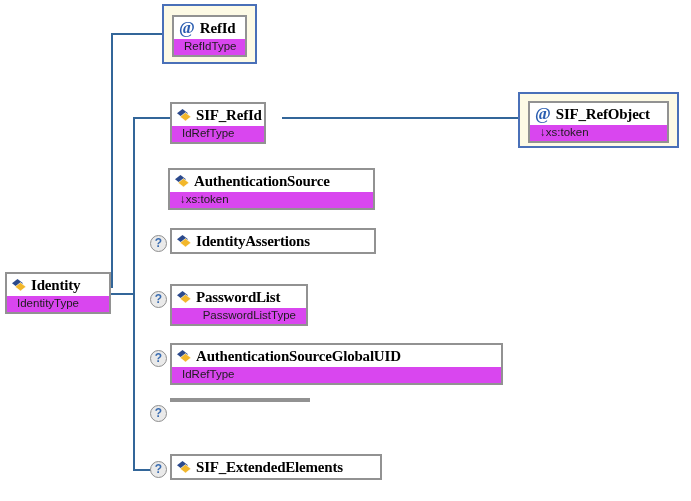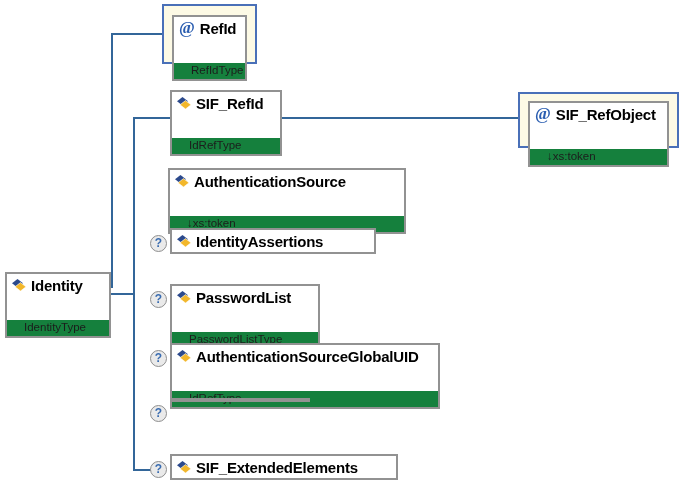--- a/index.html
+++ b/index.html
@@ -9,24 +9,24 @@
   }
   .wires{position:absolute;left:0;top:0;z-index:0;}
   .node{
     position:absolute;z-index:1;background:#ffffff;
     border:2px solid #929292;box-sizing:border-box;
   }
   .trow{
     display:flex;align-items:center;gap:5px;height:22px;
     padding:0 5px;background:#ffffff;box-sizing:border-box;white-space:nowrap;
   }
-  .tname{font-weight:bold;font-size:15px;color:#000000;letter-spacing:-0.2px;}
+  .tname{font-weight:bold;font-size:15px;color:#000000;letter-spacing:-0.2px;font-family:Liberation Serif, serif;}
   .srow{
-    height:16px;line-height:15px;padding:0 17px;background:#15803d;
-    font-size:11.5px;color:#1c1c1c;box-sizing:border-box;white-space:nowrap;overflow:hidden;margin-top:24px;
+    height:16px;line-height:15px;padding:0 10px;background:#d946ef;
+    font-size:11.5px;color:#1c1c1c;box-sizing:border-box;white-space:nowrap;overflow:hidden;
   }
   .attr-wrap{
     position:absolute;z-index:1;background:#fdfae5;border:2px solid #4a70b8;
     box-sizing:border-box;
   }
   .attr-wrap .node{position:absolute;}
   .at-glyph{
     font-family:"Liberation Serif", serif;font-weight:bold;font-size:17px;
     color:#2a5db0;line-height:17px;transform:translateY(-1px);
   }
@@ -73,21 +73,21 @@
   <div class="attr-wrap" style="left:162px;top:4px;width:95px;height:60px;">
     <div class="node" style="left:8px;top:9px;width:75px;">
       <div class="trow">
         <span class="at-glyph">@</span>
         <span class="tname">RefId</span>
       </div>
       <div class="srow">RefIdType</div>
     </div>
   </div>
 
-  <div class="node" style="left:170px;top:90px;width:112px;">
+  <div class="node" style="left:170px;top:102px;width:96px;">
     <div class="trow">
       <span class="el-icon">
         <svg width="14" height="12">
             <use href="#dd"></use>
           </svg>
       </span>
       <span class="tname">SIF_RefId</span>
     </div>
     <div class="srow">IdRefType</div>
   </div>
@@ -95,21 +95,21 @@
   <div class="attr-wrap" style="left:518px;top:92px;width:161px;height:56px;">
     <div class="node" style="left:8px;top:7px;width:141px;">
       <div class="trow">
         <span class="at-glyph">@</span>
         <span class="tname">SIF_RefObject</span>
       </div>
       <div class="srow">↓xs:token</div>
     </div>
   </div>
 
-  <div class="node" style="left:168px;top:168px;width:238px;">
+  <div class="node" style="left:168px;top:168px;width:207px;">
     <div class="trow">
       <span class="el-icon">
         <svg width="14" height="12">
             <use href="#dd"></use>
           </svg>
       </span>
       <span class="tname">AuthenticationSource</span>
     </div>
     <div class="srow">↓xs:token</div>
   </div>
@@ -120,51 +120,51 @@
       <span class="el-icon">
         <svg width="14" height="12">
             <use href="#dd"></use>
           </svg>
       </span>
       <span class="tname">IdentityAssertions</span>
     </div>
   </div>
 
   <div class="opt-badge" style="left:150px;top:291px;">?</div>
-  <div class="node" style="left:170px;top:284px;width:150px;">
+  <div class="node" style="left:170px;top:284px;width:138px;text-align:right;">
     <div class="trow">
       <span class="el-icon">
         <svg width="14" height="12">
             <use href="#dd"></use>
           </svg>
       </span>
       <span class="tname">PasswordList</span>
     </div>
     <div class="srow">PasswordListType</div>
   </div>
 
   <div class="opt-badge" style="left:150px;top:350px;">?</div>
-  <div class="node" style="left:170px;top:343px;width:270px;">
+  <div class="node" style="left:170px;top:343px;width:333px;">
     <div class="trow">
       <span class="el-icon">
         <svg width="14" height="12">
             <use href="#dd"></use>
           </svg>
       </span>
       <span class="tname">AuthenticationSourceGlobalUID</span>
     </div>
     <div class="srow">IdRefType</div>
   </div>
 
   <div class="opt-badge" style="left:150px;top:405px;">?</div>
   <div class="node" style="left:170px;top:398px;width:140px;">
   </div>
 
   <div class="opt-badge" style="left:150px;top:461px;">?</div>
-  <div class="node" style="left:170px;top:454px;width:228px;">
+  <div class="node" style="left:170px;top:454px;width:212px;">
     <div class="trow">
       <span class="el-icon">
         <svg width="14" height="12">
             <use href="#dd"></use>
           </svg>
       </span>
       <span class="tname">SIF_ExtendedElements</span>
     </div>
   </div>
 

